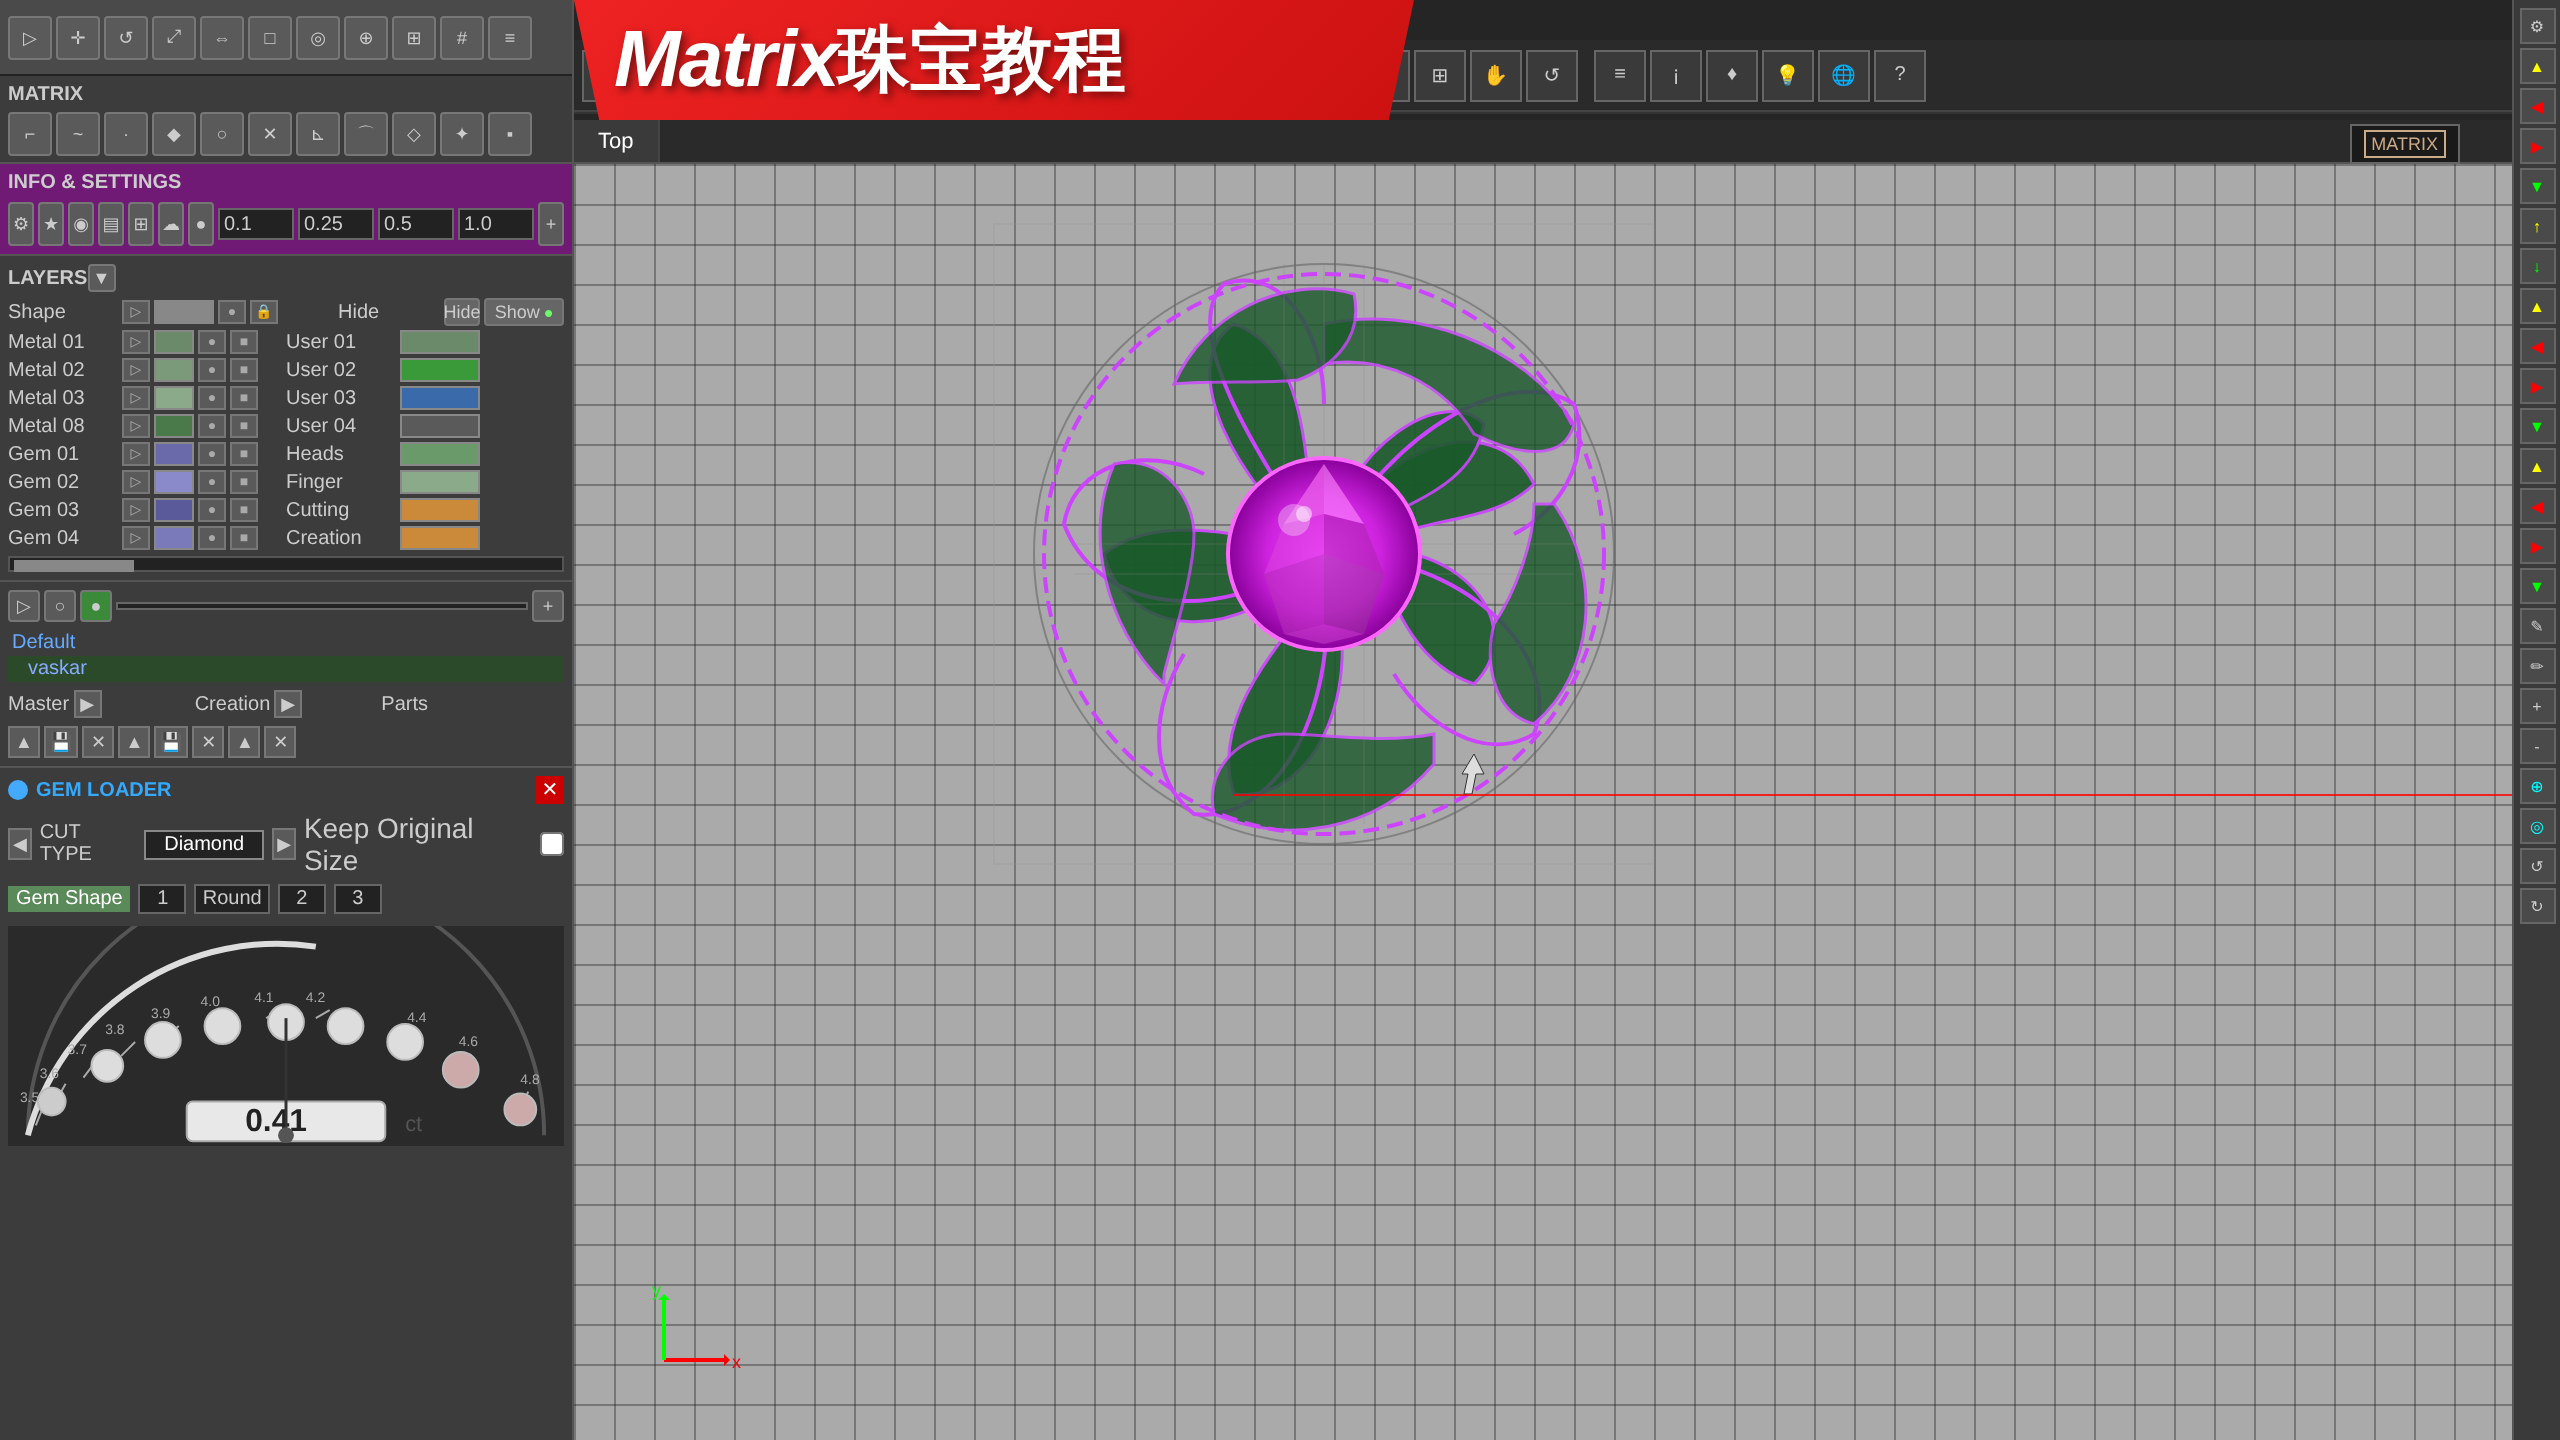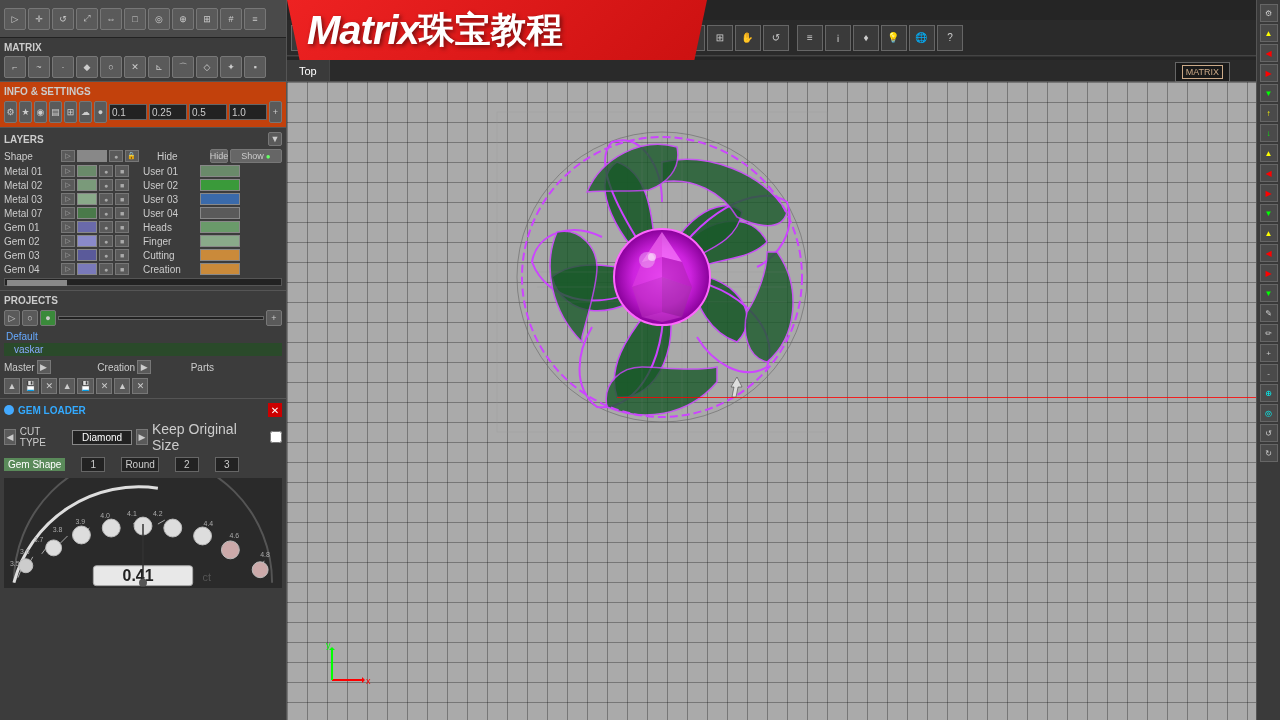--- a/index.html
+++ b/index.html
@@ -22,31 +22,31 @@
       border-radius: 2px; display: flex; align-items: center; justify-content: center;
       font-size: 9px; cursor: pointer; color: #ccc;
     }
 
     
     #snaps-section { background: #3c3c3c; padding: 2px 4px; border-bottom: 1px solid #555; }
     #snaps-label { font-size: 10px; font-weight: bold; color: #ccc; padding: 2px 0; }
     .snaps-row { display: flex; gap: 2px; padding: 1px 0; }
 
     
-    #info-settings { background: #c2410c; padding: 2px 4px; border-bottom: 1px solid #555; }
+    #info-settings { background: #701a75; padding: 2px 4px; border-bottom: 1px solid #555; }
     #info-label { font-size: 10px; font-weight: bold; color: #ccc; }
     .info-row { display: flex; gap: 2px; align-items: center; padding: 2px 0; }
     .info-input {
       background: #222; border: 1px solid #666; color: #ccc;
       font-size: 10px; padding: 1px 2px; width: 38px; height: 16px;
     }
 
     
     #layers-section { background: #3c3c3c; padding: 2px 4px; border-bottom: 1px solid #555; }
-    #layers-header { display: flex; align-items: center; justify-content: space-between; padding: 2px 0; }
+    #layers-header { display: flex; align-items: center; padding: 2px 0; }
     #layers-label { font-size: 10px; font-weight: bold; color: #ccc; }
     .layer-row { display: flex; align-items: center; gap: 2px; padding: 1px 0; font-size: 10px; }
     .layer-name { width: 55px; color: #ccc; }
     .layer-color { width: 30px; height: 12px; border: 1px solid #888; }
     .layer-icon { width: 14px; height: 12px; background: #5a5a5a; border: 1px solid #777; font-size: 7px; display: flex; align-items: center; justify-content: center; color: #aaa; }
     .layer-right-name { width: 55px; color: #ccc; padding-left: 4px; }
 
     
     .c-lights { background: #888; }
     .c-metal01 { background: #6a8a6a; }
@@ -77,21 +77,21 @@
 
     
     #gem-loader { background: #3c3c3c; padding: 2px 4px; }
     #gem-loader-header { display: flex; justify-content: space-between; padding: 2px 0; }
     #gem-loader-label { font-size: 10px; font-weight: bold; color: #3af; }
     .gem-close { width: 14px; height: 14px; background: #c00; border: none; color: #fff; font-size: 10px; cursor: pointer; display: flex; align-items: center; justify-content: center; }
     .gem-row { display: flex; align-items: center; gap: 4px; padding: 2px 0; font-size: 10px; color: #ccc; }
     .gem-nav-btn { width: 12px; height: 16px; background: #5a5a5a; border: 1px solid #777; font-size: 9px; color: #ccc; cursor: pointer; display: flex; align-items: center; justify-content: center; }
     .gem-type-display { background: #222; border: 1px solid #888; padding: 1px 4px; font-size: 10px; color: #fff; min-width: 60px; text-align: center; }
     .gem-checkbox { width: 12px; height: 12px; }
-    .gem-shape-row { display: flex; align-items: center; gap: 16px; padding: 2px 0; }
+    .gem-shape-row { display: flex; align-items: center; gap: 4px; padding: 2px 0; }
     .gem-shape-label { background: #5a8a5a; color: #fff; padding: 1px 4px; font-size: 10px; min-width: 60px; }
     .gem-shape-num { background: #222; border: 1px solid #666; color: #ccc; font-size: 10px; padding: 1px 3px; width: 24px; text-align: center; }
     .gem-shape-type { background: #222; border: 1px solid #666; color: #ccc; font-size: 10px; padding: 1px 3px; }
 
     
     #gem-dial-area { position: relative; height: 110px; background: #2a2a2a; margin-top: 4px; }
     .dial-svg { width: 100%; height: 100%; }
 
     
     #main-viewport {
@@ -251,21 +251,21 @@
       <div class="layer-icon">▷</div>
       <div class="layer-color c-lights"></div>
       <div class="layer-icon">●</div>
       <div class="layer-icon">🔒</div>
       <div style="flex:1"></div>
       <div style="display:flex;align-items:center;gap:2px;">
         <div class="layer-right-name">
           <span style="color:#ccc;font-size:10px;">Hide</span>
         </div>
         <div class="tool-btn" style="font-size:9px;width:18px;height:14px;background:#666;">Hide</div>
-        <div class="tool-btn" style="font-size:9px;width:52px;height:14px;background:#666;display:flex;align-items:center;gap:2px;">
+        <div class="tool-btn" style="font-size:9px;width:40px;height:14px;background:#666;display:flex;align-items:center;gap:2px;">
           <span>Show</span>
           <span style="font-size:8px;color:#6f6">●</span>
         </div>
       </div>
     </div>
 
     <div style="display:flex;gap:0;">
       <div style="flex:1;">
         <div class="layer-row">
           <div class="layer-name">Metal 01</div>
@@ -282,21 +282,21 @@
           <div class="layer-icon">■</div>
         </div>
         <div class="layer-row">
           <div class="layer-name">Metal 03</div>
           <div class="layer-icon">▷</div>
           <div class="layer-color c-metal03" style="width:20px;height:12px;"></div>
           <div class="layer-icon">●</div>
           <div class="layer-icon">■</div>
         </div>
         <div class="layer-row">
-          <div class="layer-name">Metal 07</div>
+          <div class="layer-name">Metal 08</div>
           <div class="layer-icon">▷</div>
           <div class="layer-color c-metal04" style="width:20px;height:12px;"></div>
           <div class="layer-icon">●</div>
           <div class="layer-icon">■</div>
         </div>
         <div class="layer-row">
           <div class="layer-name">Gem 01</div>
           <div class="layer-icon">▷</div>
           <div class="layer-color c-gem01" style="width:20px;height:12px;"></div>
           <div class="layer-icon">●</div>
@@ -358,21 +358,20 @@
           <div class="layer-color c-creation" style="width:40px;height:12px;"></div>
         </div>
       </div>
     </div>
     <div id="layers-scroll">
       <div id="layers-scroll-thumb"></div>
     </div>
   </div>
 
   <div id="projects-section">
-    <div id="projects-label">PROJECTS</div>
     <div class="projects-toolbar">
       <div class="tool-btn" style="width:16px;height:16px;">▷</div>
       <div class="tool-btn" style="width:16px;height:16px;">○</div>
       <div class="tool-btn" style="width:16px;height:16px;background:#3a8a3a;">●</div>
       <div class="projects-slider"></div>
       <div class="tool-btn" style="width:16px;height:16px;">+</div>
     </div>
     <div class="projects-tree">
       <div class="projects-item">Default</div>
       <div class="projects-item" style="padding-left:10px;color:#8af;background:#2a4a2a;">vaskar</div>

